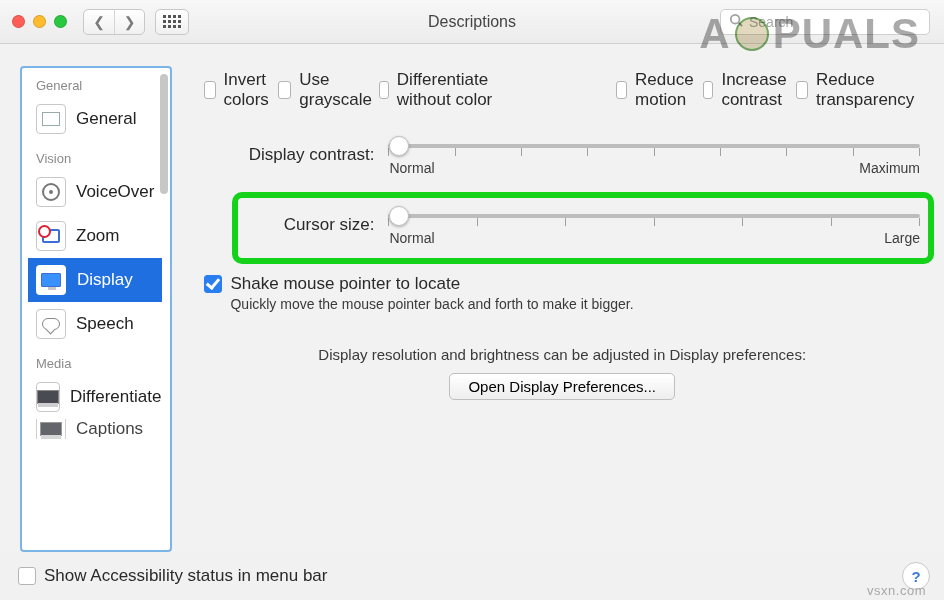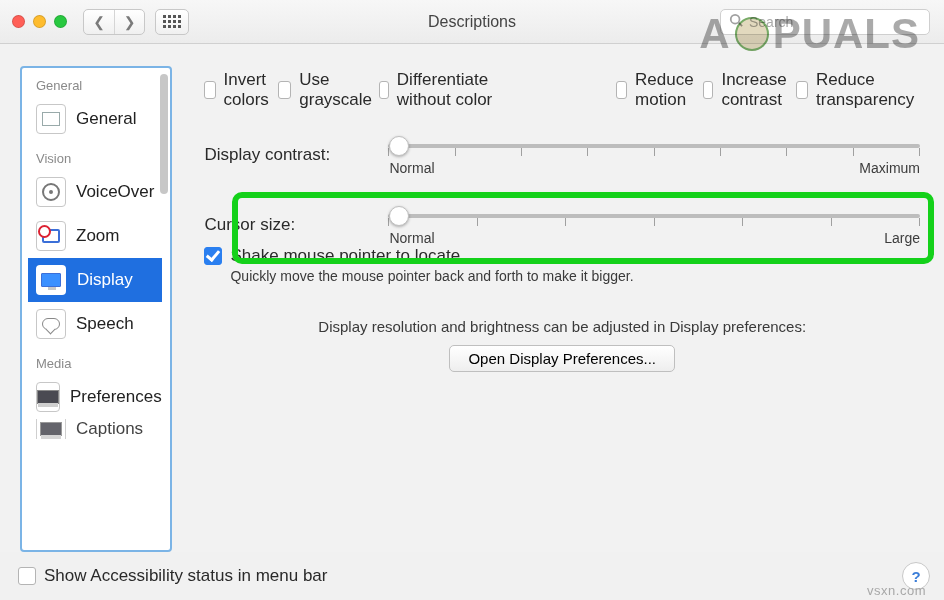--- a/index.html
+++ b/index.html
@@ -188,20 +188,21 @@
   }
 
   .slider-block { margin-top:14px; padding:0 10px; }
   .slider-row {
     display:flex;
     align-items:center;
     gap:14px;
   }
   .slider-row .labelcell {
     width:170px;
+    text-align:right;
     font-size:17px;
     color:#2a2a2a;
   }
   .slider {
     flex:1;
     position:relative;
     height:24px;
   }
   .slider .track {
     position:absolute; left:0; right:0; top:50%;
@@ -232,21 +233,21 @@
   }
 
   
   .highlight {
     position:absolute;
     border:6px solid #14d11a;
     border-radius:10px;
     pointer-events:none;
   }
 
-  .shake-block { padding:0 10px; }
+  .shake-block { margin-top:28px; padding:0 10px; }
   .shake-sub { font-size:14px; color:#3a3a3a; margin-left:26px; margin-top:2px; }
 
   .resolution-note {
     text-align:center;
     font-size:15px;
     color:#3a3a3a;
     margin-top:34px;
   }
   .open-disp-btn {
     display:block;
@@ -388,21 +389,21 @@
             <div class="ic-speech"></div>
           </div>
         <span>Speech</span>
       </div>
 
       <div class="sb-group">Media</div>
       <div class="sb-item">
         <div class="sb-icon">
             <div class="ic-descriptions"></div>
           </div>
-        <span>Preferences</span>
+        <span>Differentiate</span>
       </div>
       <div class="sb-item" style="height:20px;overflow:hidden;opacity:.85;">
         <div class="sb-icon">
             <div class="ic-descriptions"></div>
           </div>
         <span>Captions</span>
       </div>
 
     </div>
     <div class="sb-scrollbar"></div>

